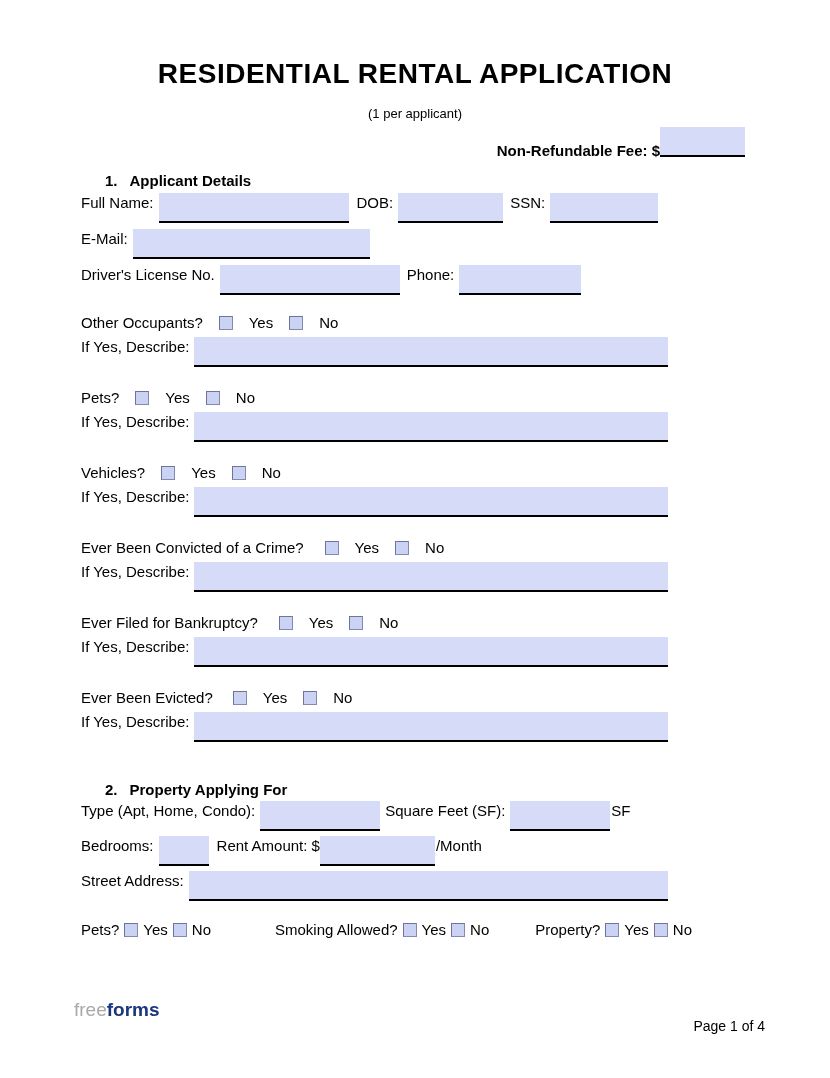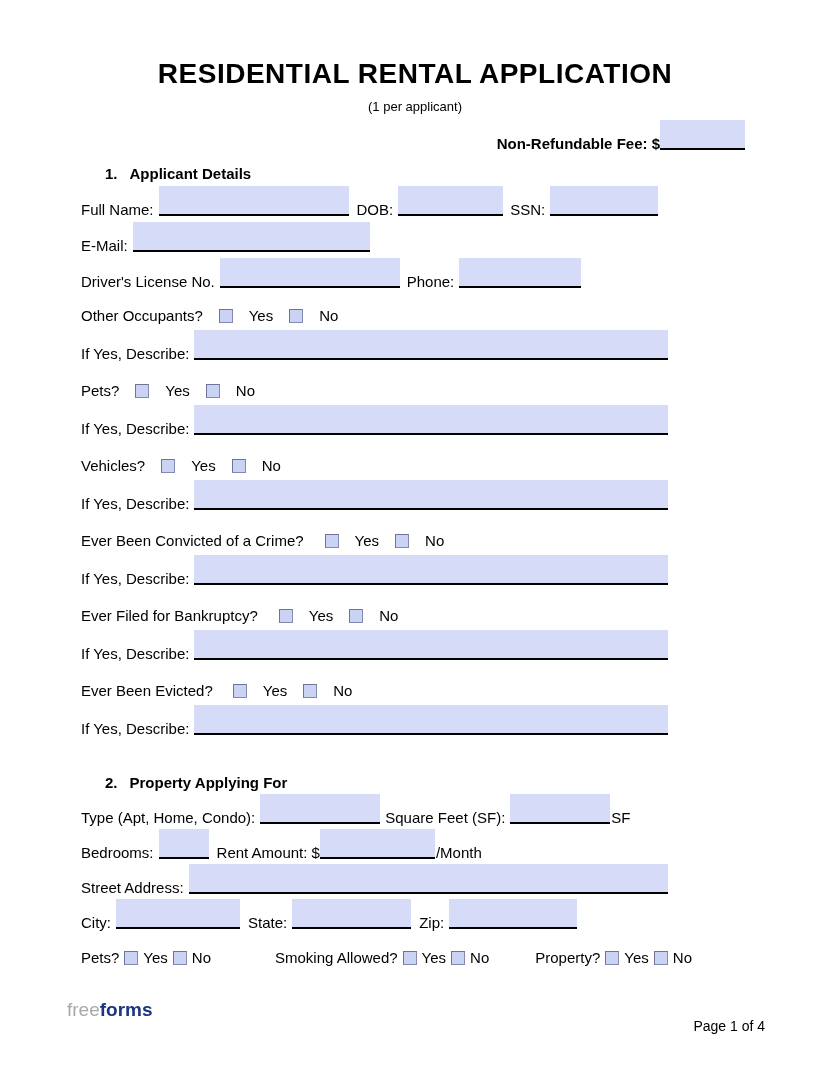--- a/index.html
+++ b/index.html
@@ -9,47 +9,47 @@
     --underline:#000000;
     --brand-gray:#a9a9a9;
     --brand-navy:#1a3680;
   }
   *{box-sizing:border-box;}
   html,body{margin:0;padding:0;background:#ffffff;}
   body{font-family:"Liberation Sans","DejaVu Sans",sans-serif;color:#000;}
   .page{position:relative;width:830px;height:1078px;background:#fff;overflow:hidden;}
 
   .title{margin-top:58px;text-align:center;font-size:28px;font-weight:700;letter-spacing:.5px;line-height:32px;}
-  .subtitle{margin-top:8px;text-align:center;font-size:13px;line-height:18px;}
+  .subtitle{margin-top:15px;text-align:center;font-size:13px;line-height:18px;}
 
   .fee-row{display:flex;justify-content:flex-end;align-items:flex-end;margin-top:4px;margin-right:85px;font-size:15px;padding-left:12px;}
   .fee-row .flbl{font-weight:700;}
 
   .sec-heading{display:flex;margin-left:105px;font-size:15px;font-weight:700;line-height:20px;column-gap:12px;}
 
-  .frow{display:flex;align-items:flex-end;margin-left:81px;width:587px;font-size:15px;column-gap:5px;}
+  .frow{display:flex;margin-left:81px;width:587px;font-size:15px;column-gap:5px;}
   .flbl{line-height:19px;margin-bottom:-3px;white-space:pre;}
   .fsuffix{line-height:19px;margin-bottom:-3px;white-space:pre;}
   .field{display:inline-block;height:30px;background:var(--field-fill);border-bottom:2px solid var(--underline);overflow:hidden;font-size:15px;line-height:28px;padding:0 2px;}
   .grow{flex:1;}
 
   .qrow{display:flex;align-items:center;margin-left:81px;font-size:15px;line-height:20px;column-gap:16px;}
   .qgroup{display:flex;align-items:center;column-gap:5px;}
   .cb{display:inline-block;width:14px;height:14px;background:var(--checkbox-fill);
       border:1px solid var(--checkbox-border);border-top-color:#6f739a;border-left-color:#6f739a;}
 
   .mt2{margin-top:2px;} .mt3{margin-top:4px;} .mt5{margin-top:5px;} .mt6{margin-top:6px;}
   .mt14{margin-top:14px;} .mt18{margin-top:18px;} .mt19{margin-top:19px;} .mt21{margin-top:21px;}
   .mt38{margin-top:38px;} .mt1{margin-top:1px;}
 
   .w50{width:50px;} .w85{width:85px;} .w100{width:100px;} .w105{width:105px;} .w108{width:108px;}
   .w115{width:115px;} .w119{width:119px;} .w120{width:120px;} .w122{width:122px;} .w124{width:124px;}
   .w128{width:128px;} .w180{width:180px;} .w190{width:190px;} .w237{width:237px;}
 
-  .footer{position:absolute;left:67px;right:65px;top:1000px;display:flex;justify-content:space-between;align-items:flex-start;}
+  .footer{position:absolute;left:74px;right:65px;top:1000px;display:flex;justify-content:space-between;align-items:flex-start;}
   .brand{font-size:19px;line-height:19px;}
   .brand .free{color:var(--brand-gray);font-weight:400;}
   .brand .forms{color:var(--brand-navy);font-weight:700;}
   .page-info{font-size:14px;margin-top:18px;}
 </style>
 </head>
 <body>
 
 <div class="page">
 
@@ -178,28 +178,20 @@
     <span class="flbl" style="margin-left:3px">Rent Amount: $</span>
     <span class="field w115" style="margin-left:-5px"></span>
     <span class="fsuffix" style="margin-left:-4px">/Month</span>
   </div>
 
   <div class="frow mt5">
     <span class="flbl">Street Address:</span>
     <span class="field grow"></span>
   </div>
 
-  <div class="frow mt5">
-    <span class="flbl">City:</span>
-    <span class="field w124"></span>
-    <span class="flbl" style="margin-left:3px">State:</span>
-    <span class="field w119"></span>
-    <span class="flbl" style="margin-left:3px">Zip:</span>
-    <span class="field w128"></span>
-  </div>
 
   <div class="qrow mt19">
     <span class="qgroup">
       <span>Pets?</span>
       <span class="cb"></span>
       <span>Yes</span>
       <span class="cb"></span>
       <span>No</span>
     </span>
     <span class="qgroup" style="margin-left:48px">

